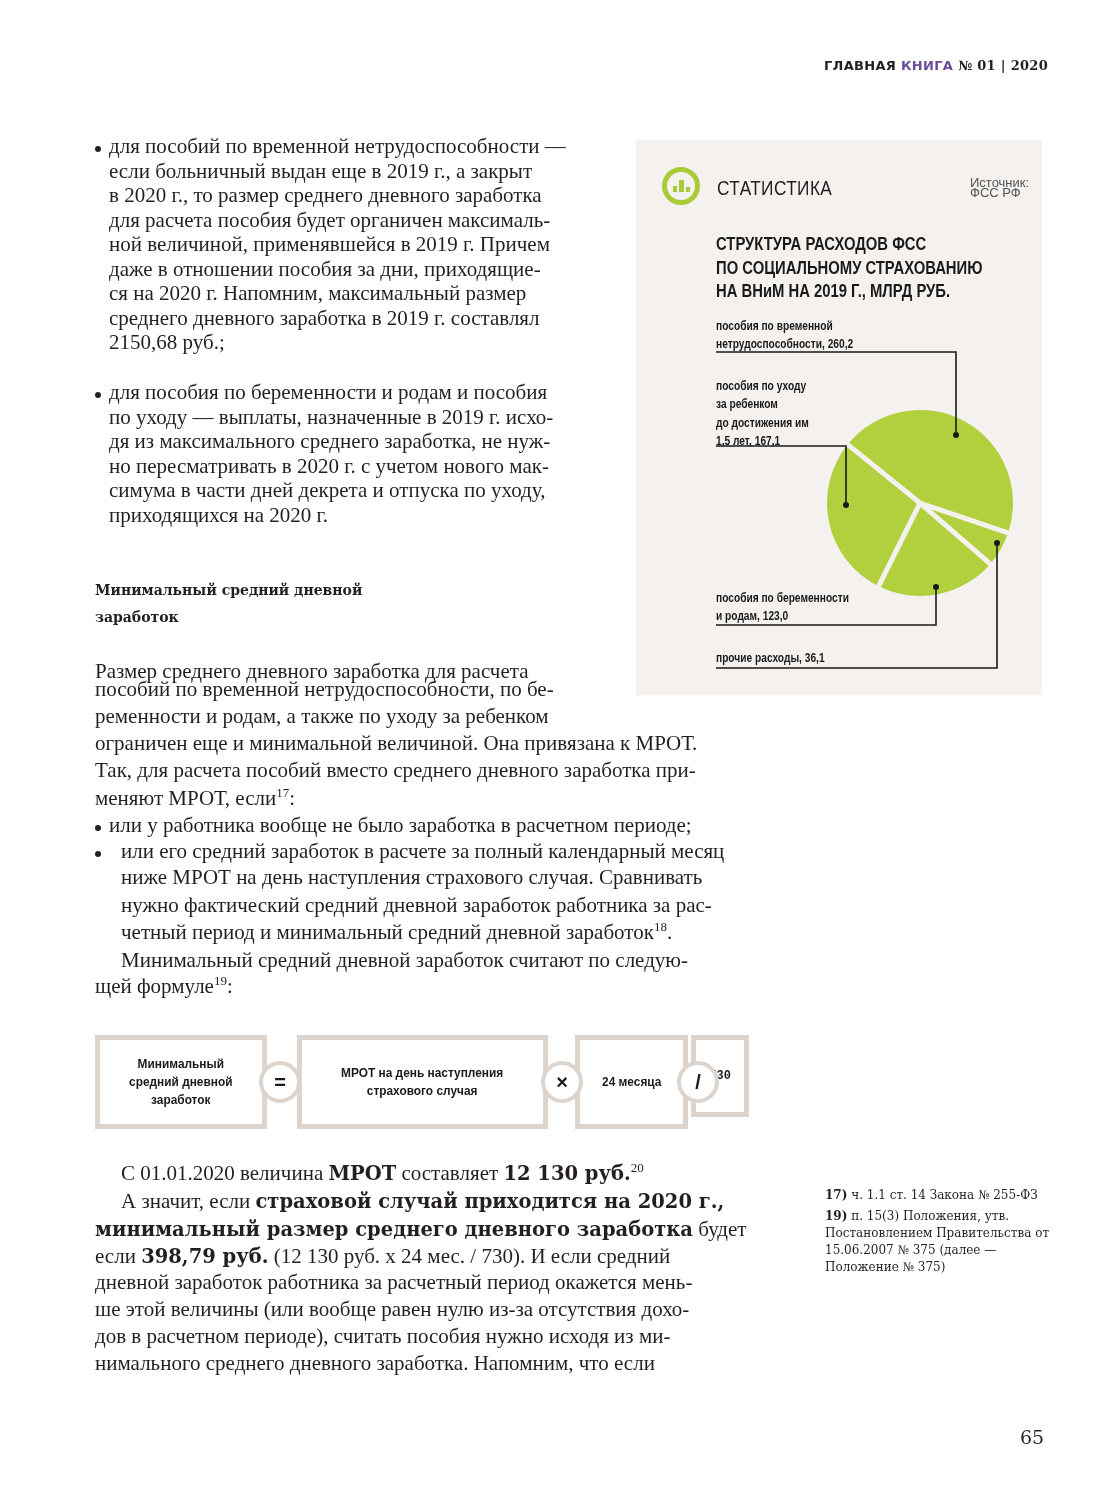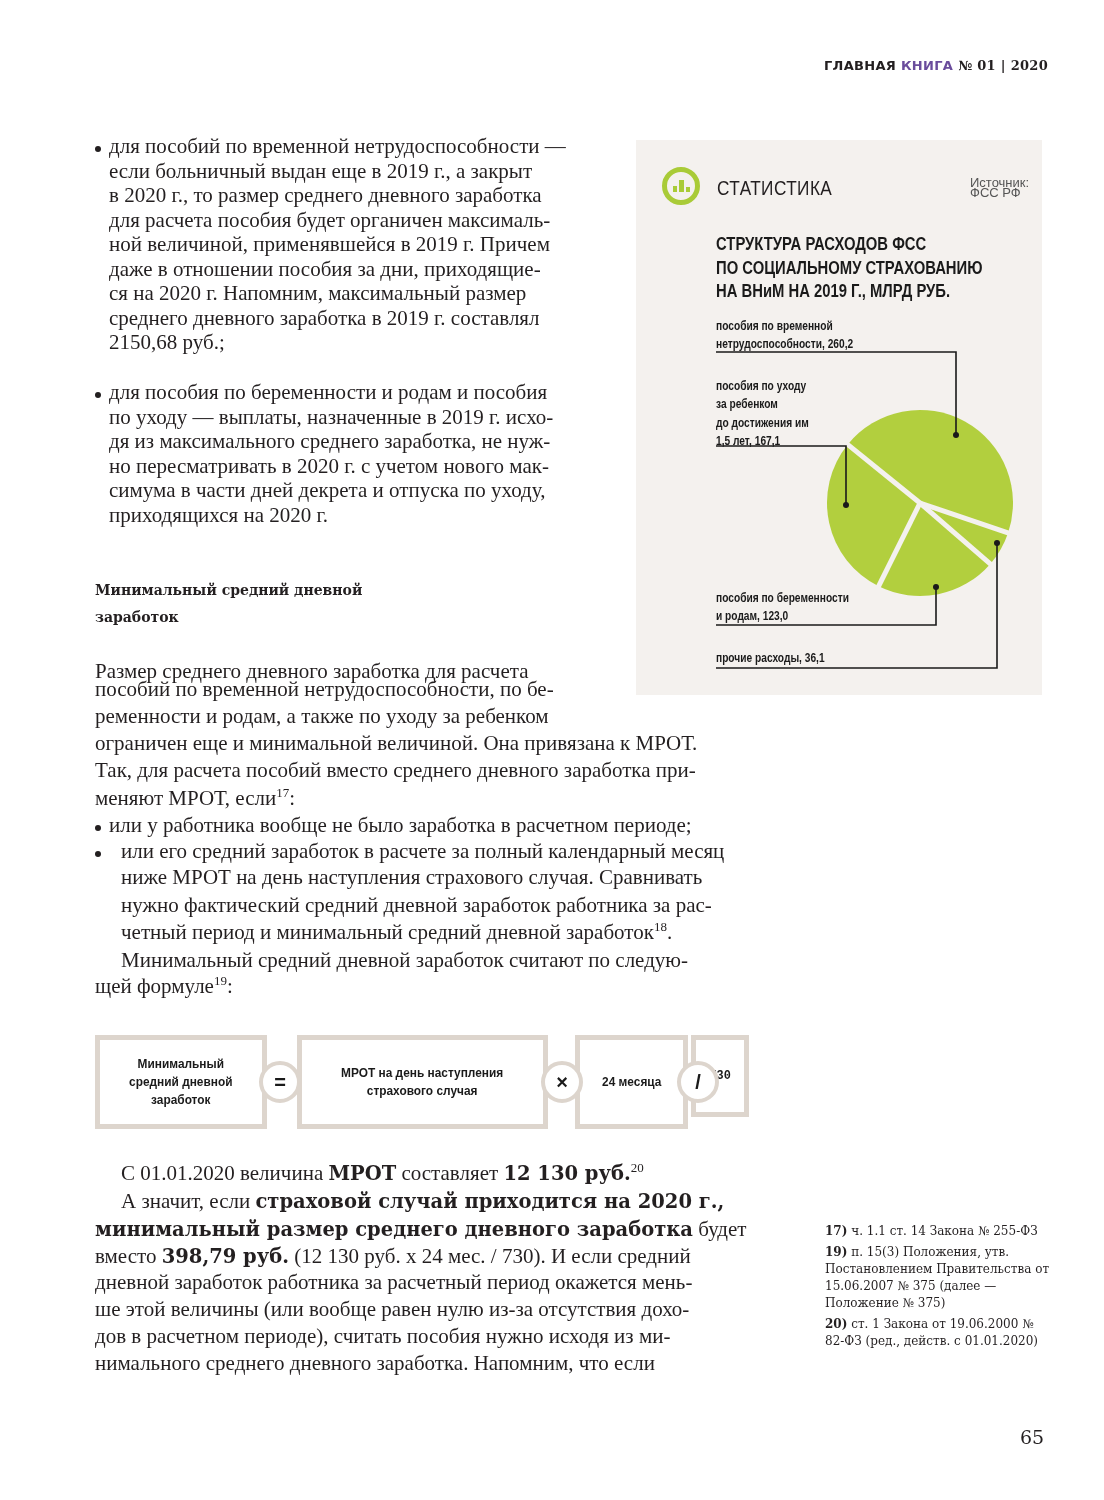--- a/index.html
+++ b/index.html
@@ -29,21 +29,21 @@
   .chart-title { left: 716px; top: 232px; font-family: "Liberation Sans", sans-serif; font-weight: bold; font-size: 19px; line-height: 23.5px; color: #1a1a1a; transform: scaleX(0.78); transform-origin: left top; white-space: nowrap; }
   .chart-svg { position: absolute; left: 0; top: 0; }
   .pie-label { font-family: "Liberation Sans", sans-serif; font-weight: bold; font-size: 12px; fill: #1a1a1a; }
 
   
   .fbox { position: absolute; border: 5px solid #ddd5cd; background: #fff; box-sizing: border-box; display: flex; align-items: center; justify-content: center; text-align: center; font-family: "Liberation Sans", sans-serif; font-weight: bold; font-size: 13.5px; line-height: 18px; color: #1a1a1a; }
   .fbox span { display: inline-block; transform: scaleX(0.88); }
   .fop { position: absolute; width: 34px; height: 34px; border: 4px solid #ddd5cd; border-radius: 50%; background: #fff; display: flex; align-items: center; justify-content: center; font-family: "Liberation Sans", sans-serif; font-weight: bold; font-size: 20px; color: #1a1a1a; }
 
   
-  .footnotes { left: 825px; top: 1187px; width: 230px; font-family: "DejaVu Serif", serif; font-size: 12px; line-height: 17px; color: #231f20; margin-top: 36px; }
+  .footnotes { left: 825px; top: 1187px; width: 230px; font-family: "DejaVu Serif", serif; font-size: 12px; line-height: 17px; color: #231f20; }
   .footnotes .fn { margin-bottom: 4px; }
   .footnotes .fn-num { font-weight: bold; }
 
   .page-number { left: 1020px; top: 1426px; font-family: "DejaVu Serif", serif; font-size: 19px; color: #231f20; }
 </style>
 </head>
 <body>
 
 <div class="abs masthead">
   <span>ГЛАВНАЯ</span>
@@ -120,21 +120,21 @@
   </div>
   <div class="fop" style="left:259px; top:1061px;">=</div>
   <div class="fop" style="left:541px; top:1061px;">×</div>
   <div class="fop" style="left:677px; top:1061px;">/</div>
 </div>
 
 <div class="body-text">
   <div class="line" style="left:121px; top:1161px;"><span>С 01.01.2020 величина </span><b>МРОТ</b><span> составляет </span><b>12 130 руб.</b><sup>20</sup></div>
   <div class="line" style="left:121px; top:1189px;"><span>А значит, если </span><b>страховой случай приходится на 2020 г.,</b></div>
   <div class="line" style="left:95px; top:1217px;"><b>минимальный размер среднего дневного заработка</b><span> будет</span></div>
-  <div class="line" style="left:95px; top:1244px;"><span>вместо </span><b>398,79 руб.</b><span> (12 130 руб. х 24 мес. / 730). И если средний</span></div>
+  <div class="line" style="left:95px; top:1244px;"><span>если </span><b>398,79 руб.</b><span> (12 130 руб. х 24 мес. / 730). И если средний</span></div>
   <div class="line" style="left:95px; top:1270px;">дневной заработок работника за расчетный период окажется мень-</div>
   <div class="line" style="left:95px; top:1297px;">ше этой величины (или вообще равен нулю из-за отсутствия дохо-</div>
   <div class="line" style="left:95px; top:1324px;">дов в расчетном периоде), считать пособия нужно исходя из ми-</div>
   <div class="line" style="left:95px; top:1351px;">нимального среднего дневного заработка. Напомним, что если</div>
 </div>
 
 <div class="abs panel"></div>
 <div class="abs stat-icon">
   <span class="bar" style="left:6px; width:4px; height:6px;"></span>
   <span class="bar" style="left:12px; width:5px; height:12px;"></span>
@@ -174,16 +174,15 @@
     <text x="716" y="408.5" class="pie-label" transform="translate(716,0) scale(0.85,1) translate(-716,0)">за ребенком</text>
     <text x="716" y="427" class="pie-label" transform="translate(716,0) scale(0.85,1) translate(-716,0)">до достижения им</text>
     <text x="716" y="445.5" class="pie-label" transform="translate(716,0) scale(0.85,1) translate(-716,0)">1,5 лет, 167,1</text>
     <polyline points="716,446 846,446 846,505" fill="none" stroke="#1a1a1a" stroke-width="1.6"></polyline>
     <circle cx="846" cy="505" r="3" fill="#1a1a1a"></circle>
   </svg>
 
 <div class="abs footnotes" id="footnotes">
     <div class="fn"><span class="fn-num">17)</span><span> ч. 1.1 ст. 14 Закона № 255-ФЗ</span></div>
     <div class="fn"><span class="fn-num">19)</span><span> п. 15(3) Положения, утв. Постановлением Правительства от 15.06.2007 № 375 (далее — Положение № 375)</span></div>
-    <div class="fn"><span class="fn-num">20)</span><span> ст. 1 Закона от 19.06.2000 № 82-ФЗ (ред., действ. с 01.01.2020)</span></div>
   </div>
 
 <div class="abs page-number">65</div>
 
 </body></html>

